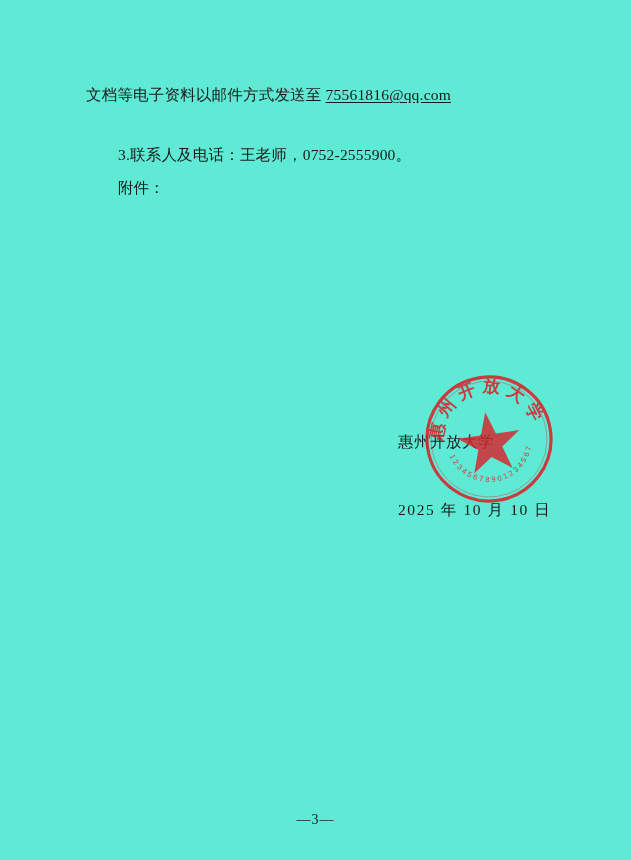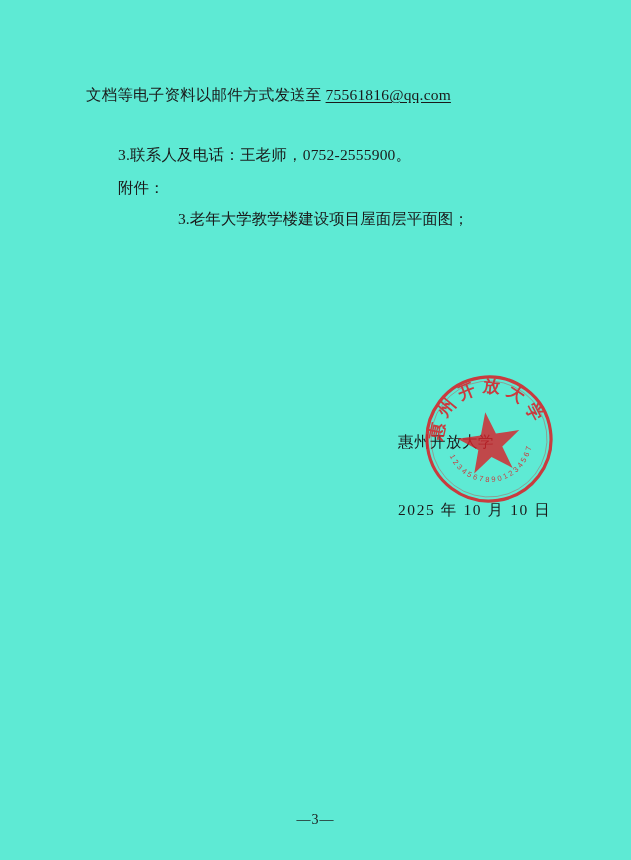--- a/index.html
+++ b/index.html
@@ -121,24 +121,20 @@
     </div>
 
     <div class="line l2">3.联系人及电话：王老师，0752-2555900。</div>
 
     <div class="attach-block">
       <div class="attach-row">
         <span class="attach-label">附件：</span>
       </div>
       <div class="attach-row">
         <span class="attach-indent"></span>
-        <span class="attach-item">3.老年大学教学楼建设项目屋面层平面图；</span>
-      </div>
-      <div class="attach-row">
-        <span class="attach-indent"></span>
       </div>
     </div>
 
     <div class="signature">
       <div class="sig-line">惠州开放大学</div>
       <div class="sig-date">2025 年 10 月 10 日</div>
     </div>
 
     <div class="seal">
       <svg width="134" height="134" viewBox="0 0 134 134" aria-hidden="true">

